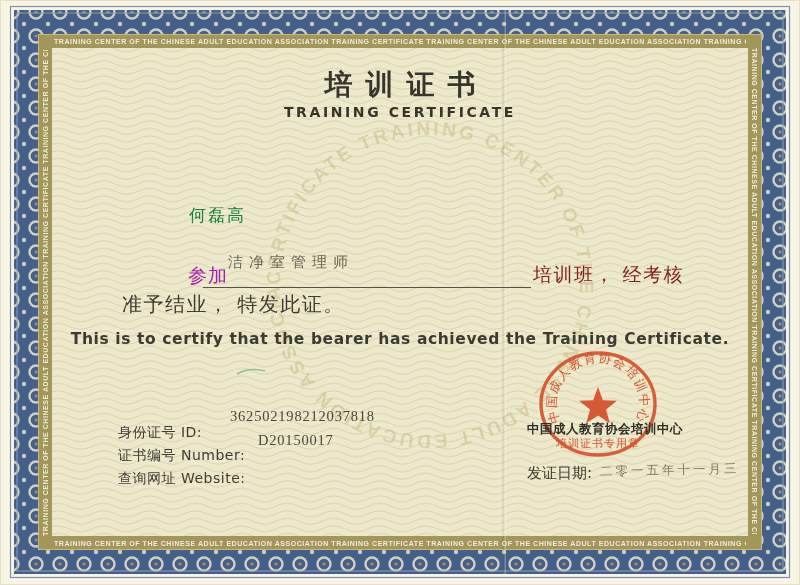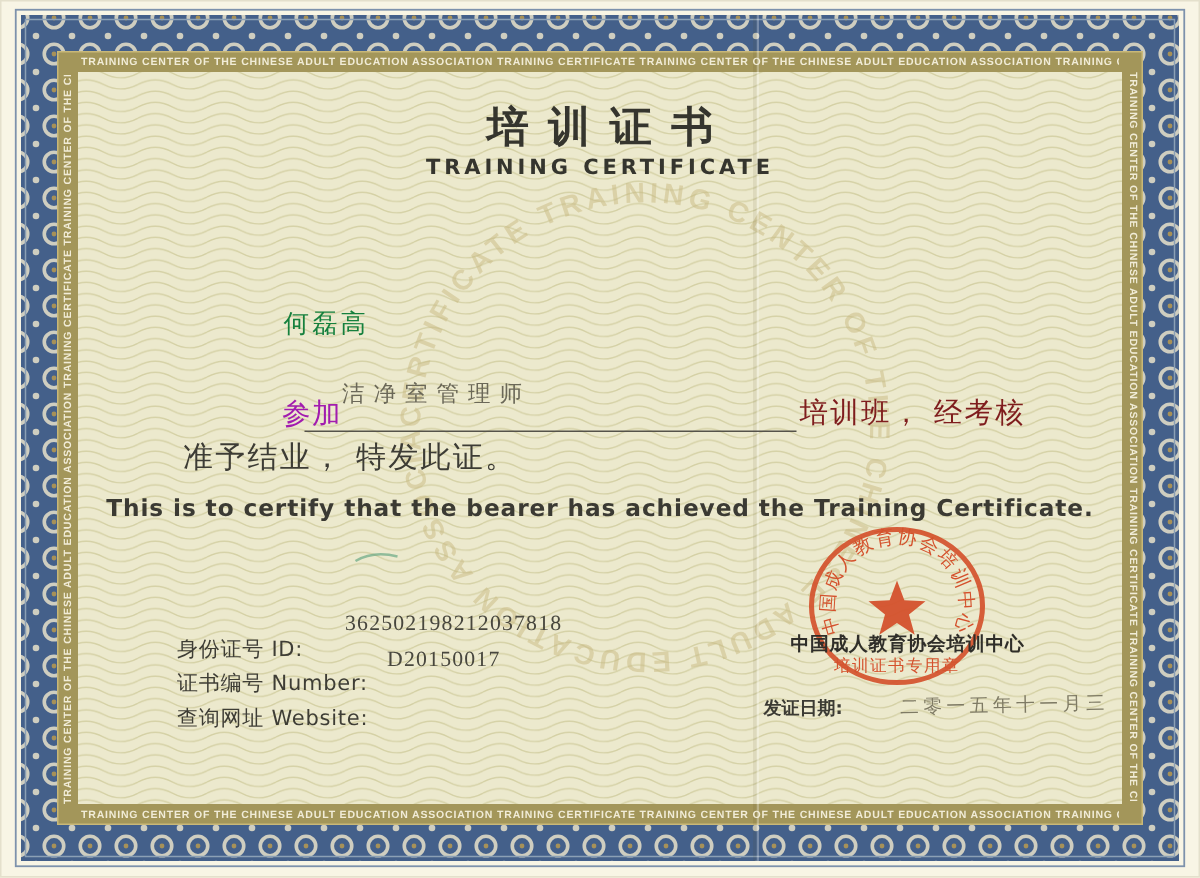--- a/index.html
+++ b/index.html
@@ -30,21 +30,21 @@
   .english-line{left:52px;top:330px;width:696px;text-align:center;font-size:15.5px;
                 font-weight:bold;letter-spacing:.6px;color:#3b3a33;}
   
   .field-label{font-size:14px;color:#3e3d35;letter-spacing:.5px;margin-top:21px;}
   .field-value{font-family:"Liberation Serif",serif;font-size:14.5px;color:#48473e;letter-spacing:.8px;}
   .fl1{left:118px;top:403px;} .fv1{left:230px;top:408px;}
   .fl2{left:118px;top:426px;} .fv2{left:258px;top:432px;}
   .fl3{left:118px;top:449px;}
   
   .issuer-name{left:527px;top:421px;font-size:12.5px;font-weight:bold;color:#2f2e29;letter-spacing:.5px;}
-  .date-label{left:509px;top:464px;font-size:12px;font-weight:bold;color:#3b3a33;}
+  .date-label{left:527px;top:464px;font-size:15px;font-weight:normal;color:#3b3a33;}
   .date-value{left:600px;top:462px;font-size:12.5px;color:#7e7a64;letter-spacing:3px;
               transform:rotate(-1.2deg);}
   .seal-svg{left:533px;top:347px;}
 </style>
 </head>
 <body>
 
 <div class="stage">
 
   <svg class="bg-svg" width="800" height="585" viewBox="0 0 800 585">

